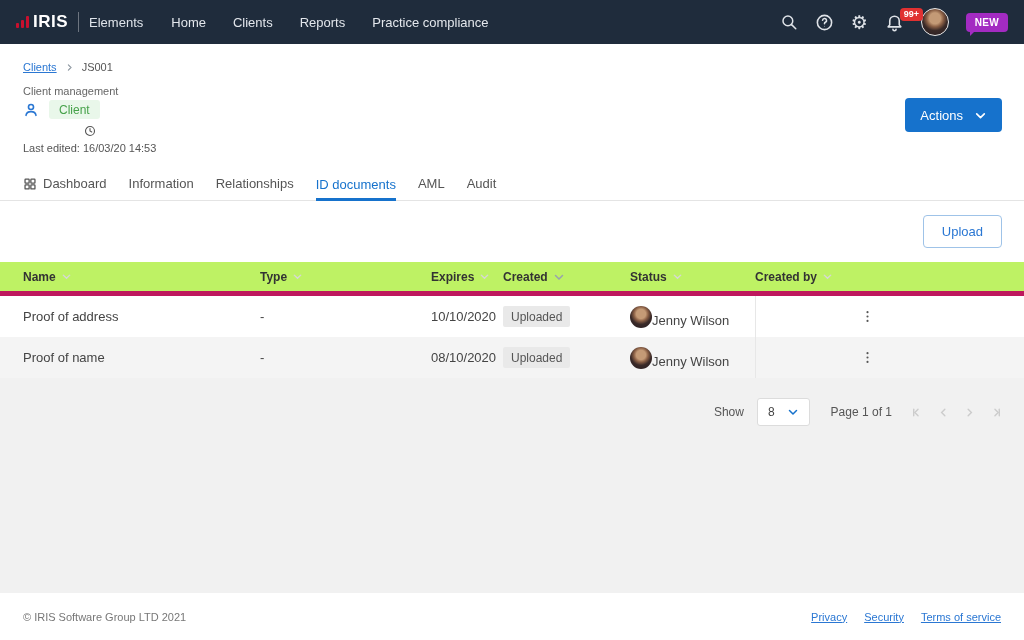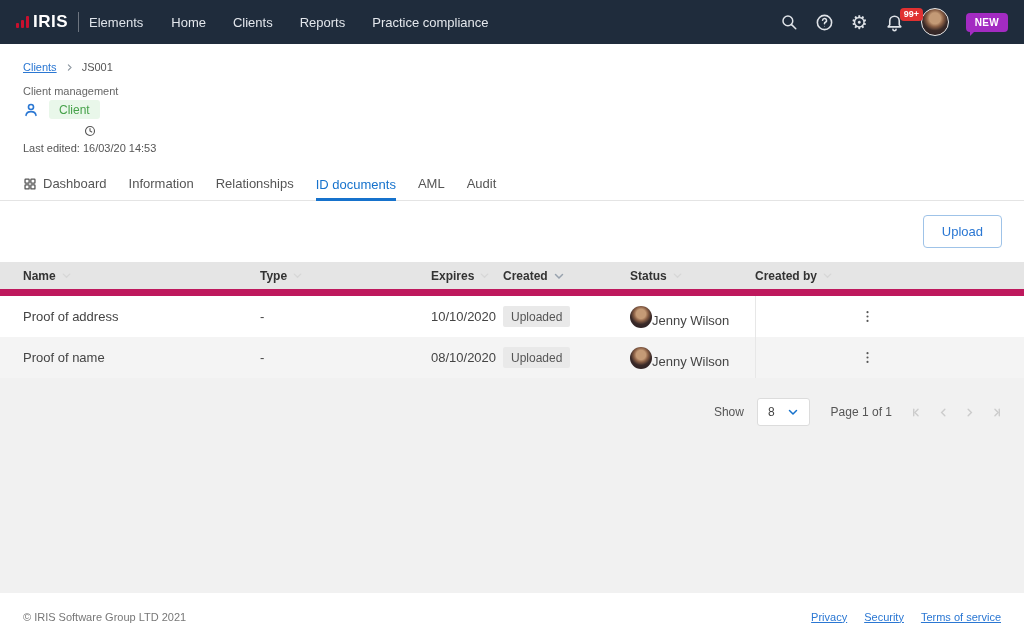--- a/index.html
+++ b/index.html
@@ -78,21 +78,21 @@
   .upload-btn {
     background:#fff; color:#2a77d3; border:1px solid #9fc3e8; border-radius:4px;
     font-size:13px; font-family:inherit; padding:8px 18px; cursor:pointer;
   }
 
   
   .grid-row {
     display:grid; grid-template-columns:237px 171px 72px 127px 125px 1fr 46px;
     align-items:center; padding-left:23px;
   }
-  .thead { background:#e5e5e5; height:34px; border-bottom:7px solid #be185d; }
+  .thead { background:#bef264; height:34px; border-bottom:5px solid #be185d; }
   .th { font-size:12px; font-weight:bold; color:#333; display:flex; align-items:center; gap:5px; cursor:pointer; }
   .sort-ic { color:#d7d7d7; } .sort-ic.sorted { color:#98a2ae; }
   .trow { height:41px; font-size:13px; color:#444; background:#fff; }
   .trow.alt { background:#f4f4f4; }
   .name-cell { display:flex; align-items:center; gap:8px; }
   .paperclip { color:#7a8aa0; }
   .doc-link { color:#2a77d3; text-decoration:underline; cursor:pointer; }
   .status-badge { display:inline-block; background:#e9e9e9; color:#555; font-size:12px; padding:3.5px 8px; border-radius:2px; }
   .byline { display:flex; align-items:flex-end; }
   .row-avatar {
@@ -193,20 +193,26 @@
     <div class="edited-row">
       <span>
         <svg width="12" height="12" viewBox="0 0 24 24" fill="none" stroke="#555" stroke-width="2.2" stroke-linecap="round">
             <circle cx="12" cy="12" r="9"></circle>
             <polyline points="12 7 12 12 15.5 14"></polyline>
           </svg>
       </span>
       <span>Last edited: 16/03/20 14:53</span>
     </div>
   </div>
+  <button class="actions-btn">
+    <span>Actions</span>
+    <svg width="13" height="13" viewBox="0 0 24 24" fill="none" stroke="#fff" stroke-width="3" stroke-linecap="round" stroke-linejoin="round">
+        <polyline points="5 9 12 16 19 9"></polyline>
+      </svg>
+  </button>
 </div>
 
 <div class="tabs">
   <span class="tab">
     <svg width="14" height="14" viewBox="0 0 24 24" fill="none" stroke="currentColor" stroke-width="2.2">
         <rect x="3.5" y="3.5" width="7" height="7" rx="1"></rect>
         <rect x="13.5" y="3.5" width="7" height="7" rx="1"></rect>
         <rect x="3.5" y="13.5" width="7" height="7" rx="1"></rect>
         <rect x="13.5" y="13.5" width="7" height="7" rx="1"></rect>
       </svg>

